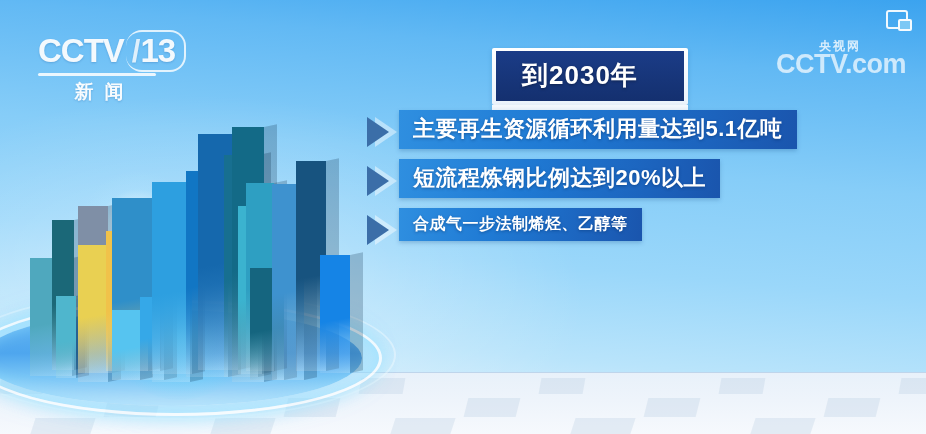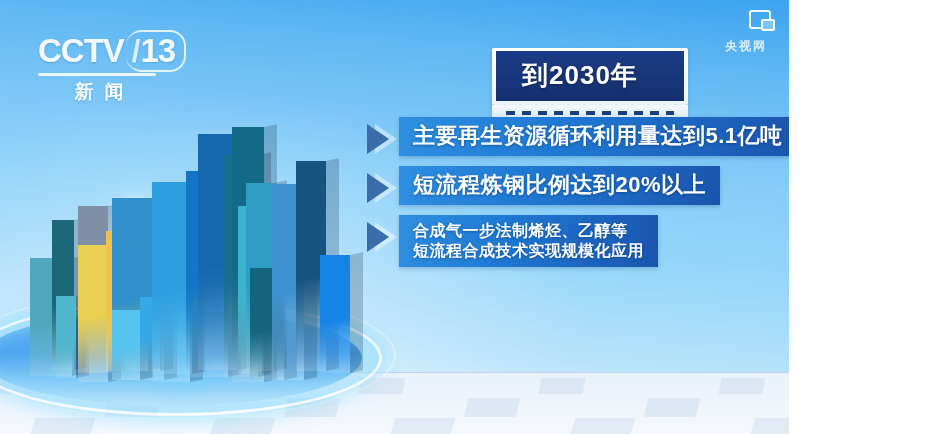--- a/index.html
+++ b/index.html
@@ -1,21 +1,21 @@
 <!DOCTYPE html>
 <html><head>
 <meta charset="utf-8">
 <style>
   html,body{margin:0;padding:0;}
   body{
     width:926px;height:434px;overflow:hidden;
     font-family:"Liberation Sans","DejaVu Sans",sans-serif;
   }
   #stage{
-    position:relative;width:789px;height:434px;overflow:hidden;
+    position:relative;width:926px;height:434px;overflow:hidden;
     background:
       radial-gradient(ellipse 620px 330px at 200px 300px, rgba(255,255,255,0.40) 0%, rgba(255,255,255,0.0) 62%),
       linear-gradient(185deg,#3ba3ef 0%, #62b9f4 16%, #86cdf8 38%, #9ad7fa 58%, #b9e4fb 76%, #dcf0fd 90%, #f2f8fd 100%);
     text-decoration: underline;
   }
 
   
   #cctv13{position:absolute;left:38px;top:30px;width:160px;height:66px;}
   .cctv-main{
     font-size:33px;font-weight:bold;letter-spacing:-1px;
@@ -122,21 +122,21 @@
     margin:4px auto 0 auto;width:168px;height:4px;
     background:repeating-linear-gradient(90deg,#1b3c87 0px,#1b3c87 9px,rgba(255,255,255,0) 9px,rgba(255,255,255,0) 16px);
   }
   #banner-dash-plate{
     margin:0 auto;width:196px;height:11px;padding-top:2px;
     background:linear-gradient(180deg,#f4f9fd 0%,#dceaf7 100%);
     box-shadow:0 2px 4px rgba(30,90,150,0.15);
   }
 
   
-  #bullets{position:absolute;left:363px;top:117px;width:540px;}
+  #bullets{position:absolute;left:363px;top:110px;width:540px;}
   .row{position:relative;margin-bottom:6px;display:flex;align-items:flex-start;}
   .arrow{
     position:relative;flex:0 0 auto;width:36px;height:42px;margin-top:1px;
   }
   .arrow .tri{
     position:absolute;left:4px;top:6px;width:0;height:0;
     border-top:15px solid transparent;border-bottom:15px solid transparent;
     border-left:22px solid #3b6ea8;
   }
   .arrow .tri-sh{
@@ -282,20 +282,21 @@
       <span class="cctv-13box">
         <span class="cctv-slash">/</span><span>13</span>
       </span>
     </div>
     <div class="cctv-underline"></div>
     <div class="cctv-sub">新闻</div>
   </div>
 
   <div id="cctvcom">
     <div class="cn-label">央视网</div>
+    <div class="com-line">CCTV.com</div>
   </div>
   <div id="pip-icon">
     <div class="outer"></div>
     <div class="inner"></div>
   </div>
 
   <div id="banner">
     <div class="frame">
       <div class="inner">
         <div class="txt">到2030年</div>
@@ -325,18 +326,17 @@
           <div class="t">短流程炼钢比例达到20%以上</div>
         </div>
       </div>
       <div class="row">
         <div class="arrow">
           <div class="tri-sh"></div>
           <div class="tri"></div>
         </div>
         <div class="bar two">
           <div class="t">合成气一步法制烯烃、乙醇等</div>
-          <div class="t">短流程合成技术实现规模化应用</div>
         </div>
       </div>
     </div>
 
 </div>
 
 </body></html>

